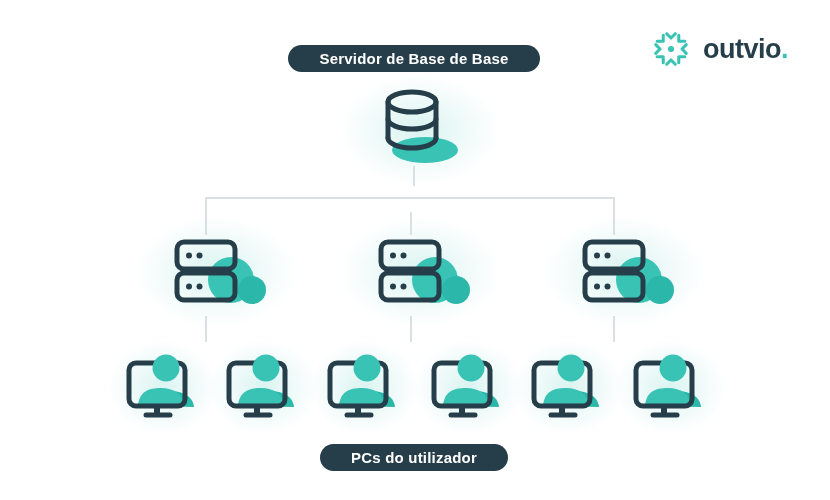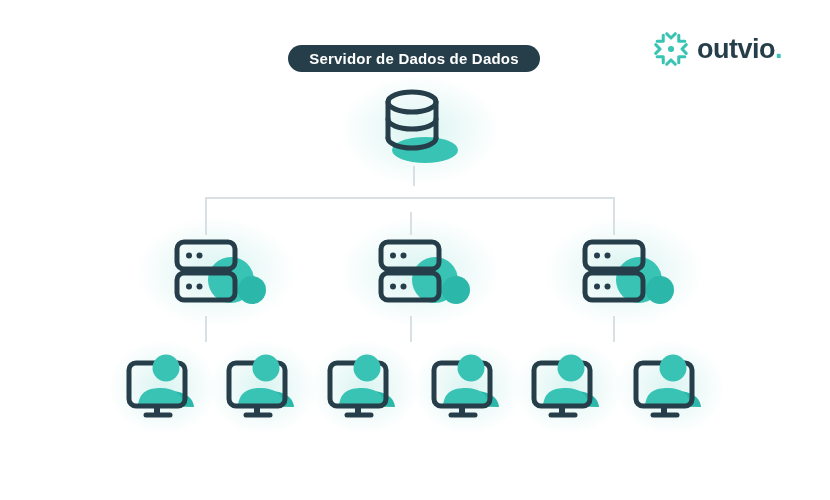--- a/index.html
+++ b/index.html
@@ -5,21 +5,21 @@
   html,body{margin:0;padding:0;background:#fff;}
   .stage{position:relative;width:830px;height:500px;background:#ffffff;overflow:hidden;
          font-family:"Liberation Sans",sans-serif;}
   .pill{position:absolute;height:27px;border-radius:14px;background:var(--dark);
         color:#fff;font-size:15px;font-weight:600;letter-spacing:.2px;
         display:flex;align-items:center;justify-content:center;z-index:3;white-space:nowrap;}
   .line{position:absolute;background:var(--connector);z-index:1;}
   .icon{position:absolute;z-index:2;display:block;}
   .glow{position:absolute;z-index:0;border-radius:50%;
         background:radial-gradient(closest-side,rgba(70,200,185,.20),rgba(70,200,185,0));}
-  .logo{position:absolute;left:650px;top:27px;display:flex;align-items:center;gap:5px;z-index:3;}
+  .logo{position:absolute;left:650px;top:27px;display:flex;align-items:center;gap:11px;z-index:3;}
   .logo-text{font-size:27px;font-weight:700;color:var(--dark);letter-spacing:-.5px;line-height:44px;}
   .logo-text .dot{color:var(--teal);}
   
   .sd{fill:none;stroke:var(--dark);stroke-width:5;stroke-linecap:round;stroke-linejoin:round;}
   .fd{fill:var(--dark);}
   .ft{fill:var(--teal);}
   .ftd{fill:var(--teal_dark);}
   .st{fill:none;stroke:var(--teal);stroke-width:3.2;stroke-linecap:round;stroke-linejoin:round;}
 </style>
 </head>
@@ -82,21 +82,22 @@
 
   <div class="line" style="left:413px;top:166px;width:2px;height:20px"></div>
   <div class="line" style="left:205px;top:197px;width:410px;height:2px"></div>
   <div class="line" style="left:205px;top:197px;width:2px;height:38px"></div>
   <div class="line" style="left:410px;top:212px;width:2px;height:23px"></div>
   <div class="line" style="left:613px;top:197px;width:2px;height:38px"></div>
   <div class="line" style="left:205px;top:316px;width:2px;height:26px"></div>
   <div class="line" style="left:410px;top:316px;width:2px;height:26px"></div>
   <div class="line" style="left:613px;top:316px;width:2px;height:26px"></div>
 
-  <div class="pill" style="left:288px;top:45px;width:252px">Servidor de Dados de Dados</div>
+  <div class="pill" style="left:288px;top:45px;width:252px">Servidor de Base de Base</div>
+  <div class="pill" style="left:320px;top:444px;width:188px">PCs do utilizador</div>
 
   <svg class="icon" style="left:365px;top:86px" width="100" height="80">
       <use href="#sym-db"></use>
     </svg>
 
   <svg class="icon" style="left:169px;top:238px" width="104" height="74">
       <use href="#sym-server"></use>
     </svg>
   <svg class="icon" style="left:373px;top:238px" width="104" height="74">
       <use href="#sym-server"></use>

